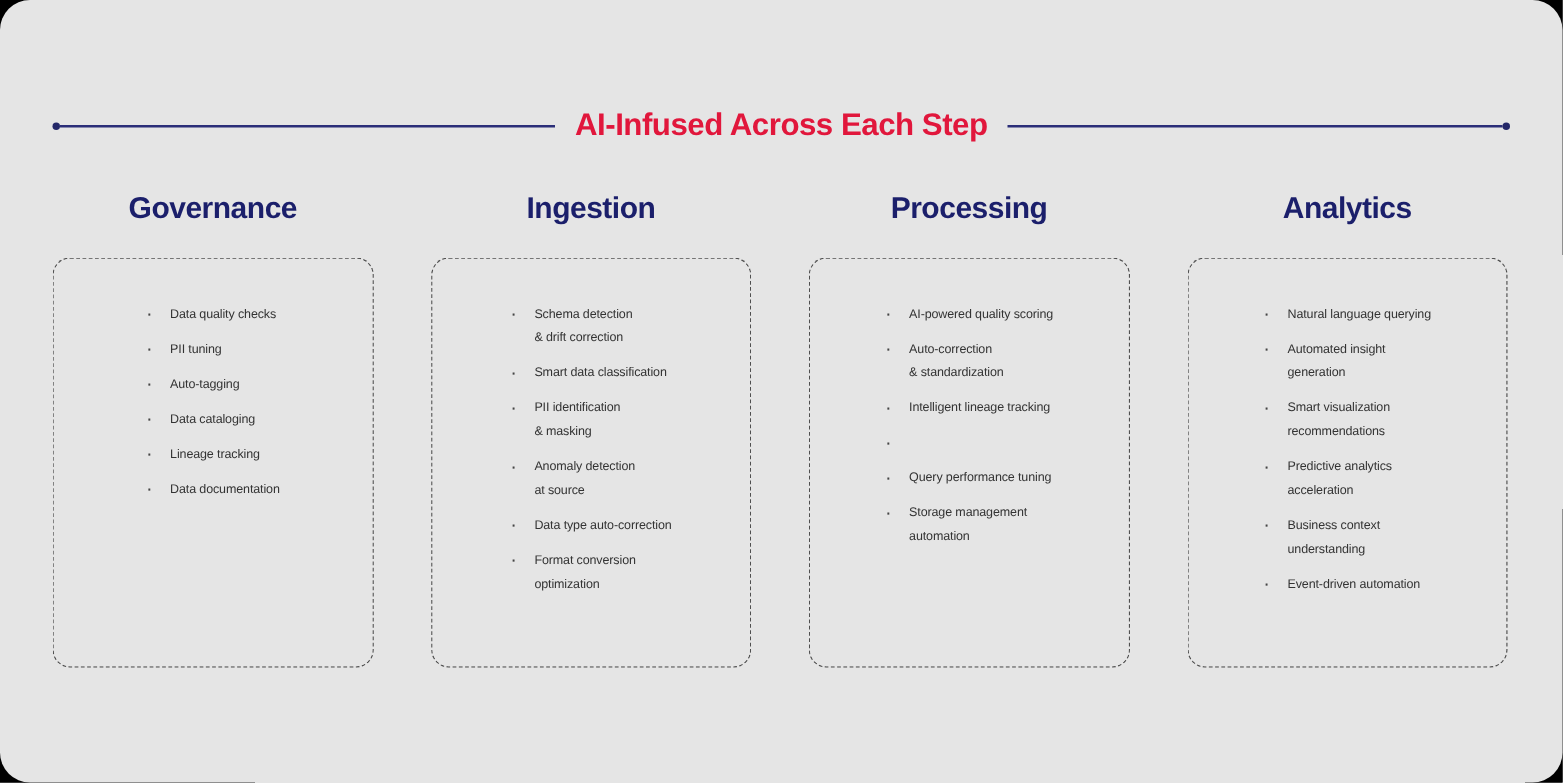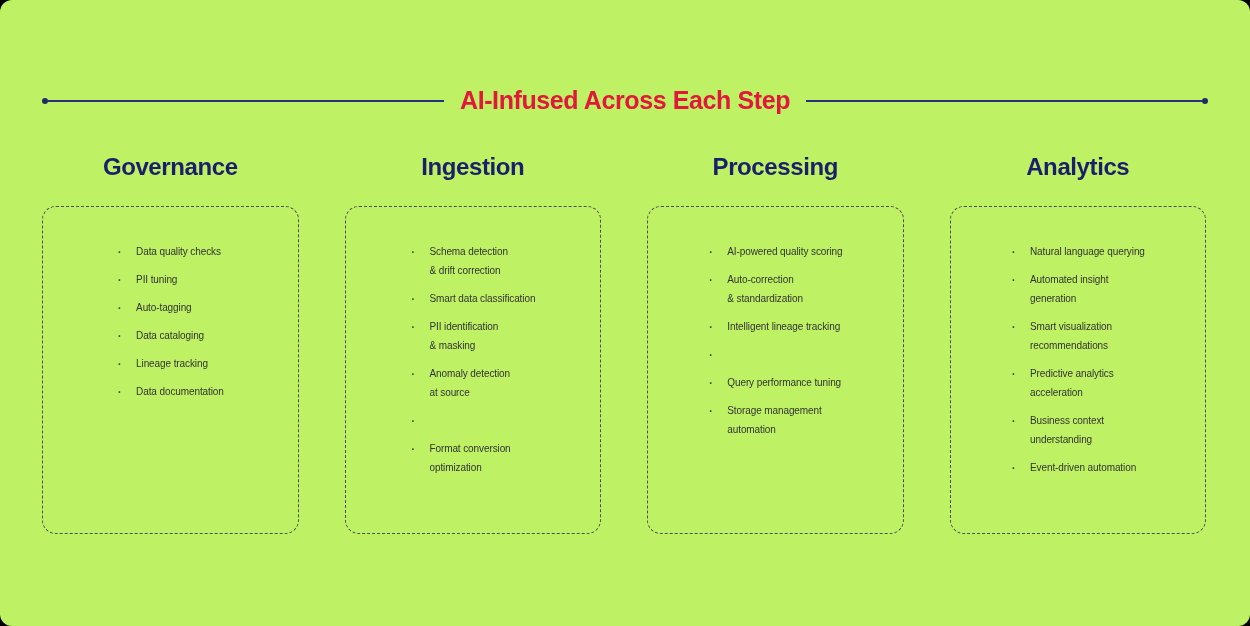--- a/index.html
+++ b/index.html
@@ -9,22 +9,22 @@
     height: 626px;
     background: #000000;
     font-family: "Liberation Sans", sans-serif;
     overflow: hidden;
   }
   .card {
     position: absolute;
     inset: 0;
     width: 1250px;
     height: 626px;
-    background: #bef264;
-    border-radius: 12px;
+    background: #e5e5e5;
+    border-radius: 24px;
     box-sizing: border-box;
   }
   
   .title-row {
     display: flex;
     align-items: center;
     margin: 86px 42px 0 42px;
   }
   .rule {
     flex: 1;
@@ -167,20 +167,21 @@
             <span class="item-text">PII identification
 &amp; masking</span>
           </li>
           <li>
             <span class="bullet">·</span>
             <span class="item-text">Anomaly detection
 at source</span>
           </li>
           <li>
             <span class="bullet">·</span>
+            <span class="item-text">Data type auto-correction</span>
           </li>
           <li>
             <span class="bullet">·</span>
             <span class="item-text">Format conversion
 optimization</span>
           </li>
         </ul>
     </div>
     <div class="box">
       <ul class="feature-list">

